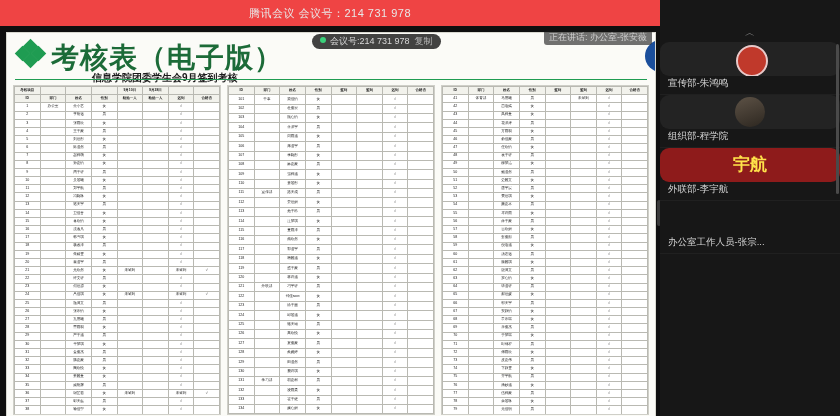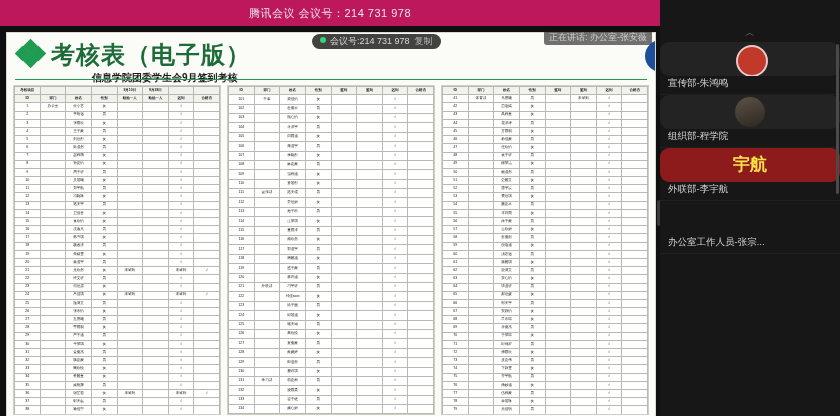--- a/index.html
+++ b/index.html
@@ -1,20 +1,20 @@
 <!DOCTYPE html>
 <html><head>
 <meta charset="utf-8">
 <style>
   html,body{margin:0;padding:0;background:#000;}
   body{width:840px;height:416px;overflow:hidden;font-family:"Liberation Sans","DejaVu Sans",sans-serif;}
   #app{position:relative;width:840px;height:416px;background:#111;}
 
   
-  .topbar{position:absolute;left:0;top:0;width:840px;height:26px;background:#be185d;}
+  .topbar{position:absolute;left:0;top:0;width:840px;height:26px;background:#ef4444;}
   .topbar .title{position:absolute;left:0;top:0;width:660px;height:26px;line-height:26px;
     text-align:center;color:#e8e8e8;font-size:11px;letter-spacing:.5px;}
   .topbar .speaking{position:absolute;right:0;top:0;width:180px;height:26px;background:#1b1b1b;}
   .topbar .speaking .lbl{position:absolute;left:8px;top:0;height:26px;line-height:26px;color:#dcdcdc;font-size:10px;}
   .topbar .speaking .avt{position:absolute;right:8px;top:3px;width:20px;height:20px;border-radius:50%;
     background:linear-gradient(160deg,#6a5a4a,#3a3028);}
 
   
   .stage{position:absolute;left:0;top:26px;width:660px;height:390px;background:#0f0f0f;overflow:hidden;}
   .docwrap{position:absolute;left:6px;top:6px;width:648px;height:384px;background:#f6f6f1;
@@ -32,21 +32,21 @@
 
   
   .doc{position:relative;width:648px;height:384px;background:#fbfbf7;}
   .doc-head{position:relative;height:46px;}
   .logo-left{position:absolute;left:10px;top:8px;width:26px;height:26px;}
   .logo-left i{position:absolute;width:11px;height:11px;background:#1f9c52;display:block;transform:rotate(45deg);}
   .logo-left i:nth-child(1){left:0;top:7px;}
   .logo-left i:nth-child(2){left:8px;top:0px;}
   .logo-left i:nth-child(3){left:8px;top:14px;}
   .logo-left i:nth-child(4){left:16px;top:7px;}
-  .doc-title{position:absolute;left:44px;top:6px;font-size:24px;color:#1c6b38;font-weight:bold;
+  .doc-title{position:absolute;left:44px;top:6px;font-size:28px;color:#1c6b38;font-weight:bold;
     font-family:Liberation Sans, sans-serif;letter-spacing:1px;}
   .doc-sub{position:absolute;left:48px;top:38px;font-size:10px;color:#1b1b1b;font-weight:bold;margin-left:37px;}
 
   .brand{position:absolute;right:10px;top:6px;height:36px;}
   .brand .seal{position:absolute;left:0;top:1px;width:32px;height:32px;border-radius:50%;
     background:#1b4f9c;color:#fff;font-size:18px;font-weight:bold;text-align:center;line-height:32px;
     font-family:"DejaVu Serif",serif;}
 
   .rule{position:absolute;left:8px;right:8px;top:46px;height:1px;background:#1f9c52;}
 

